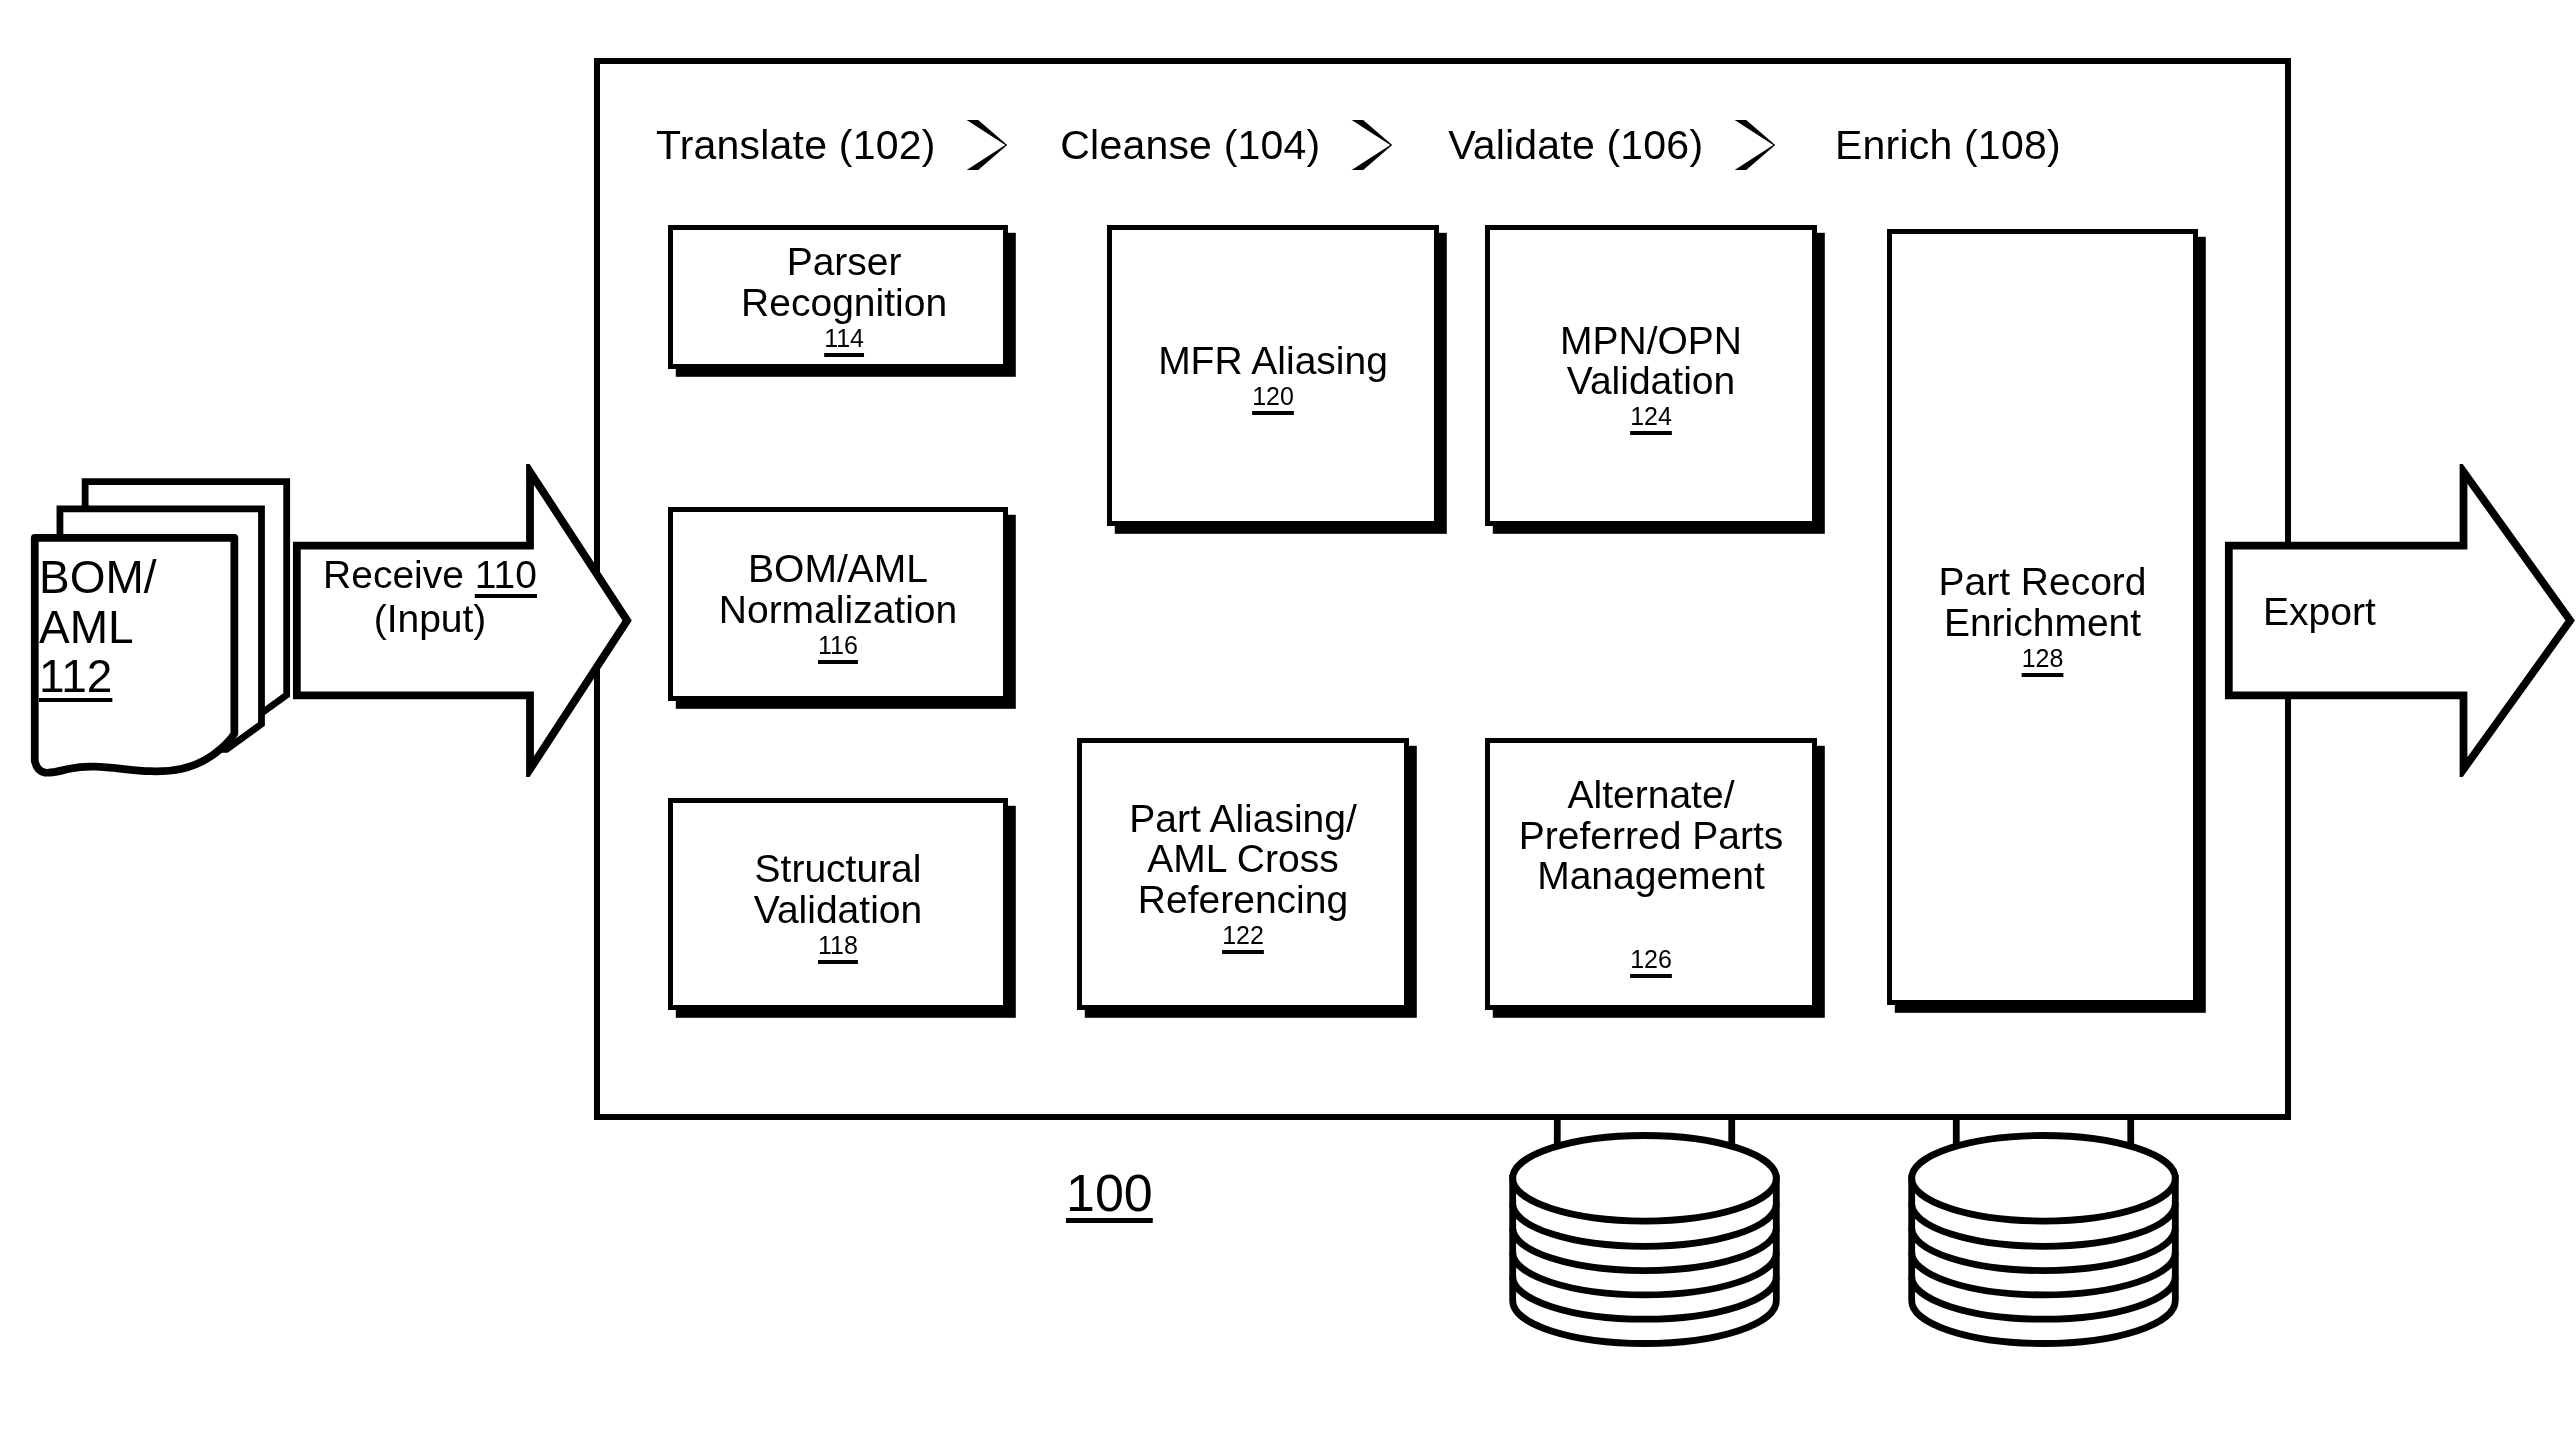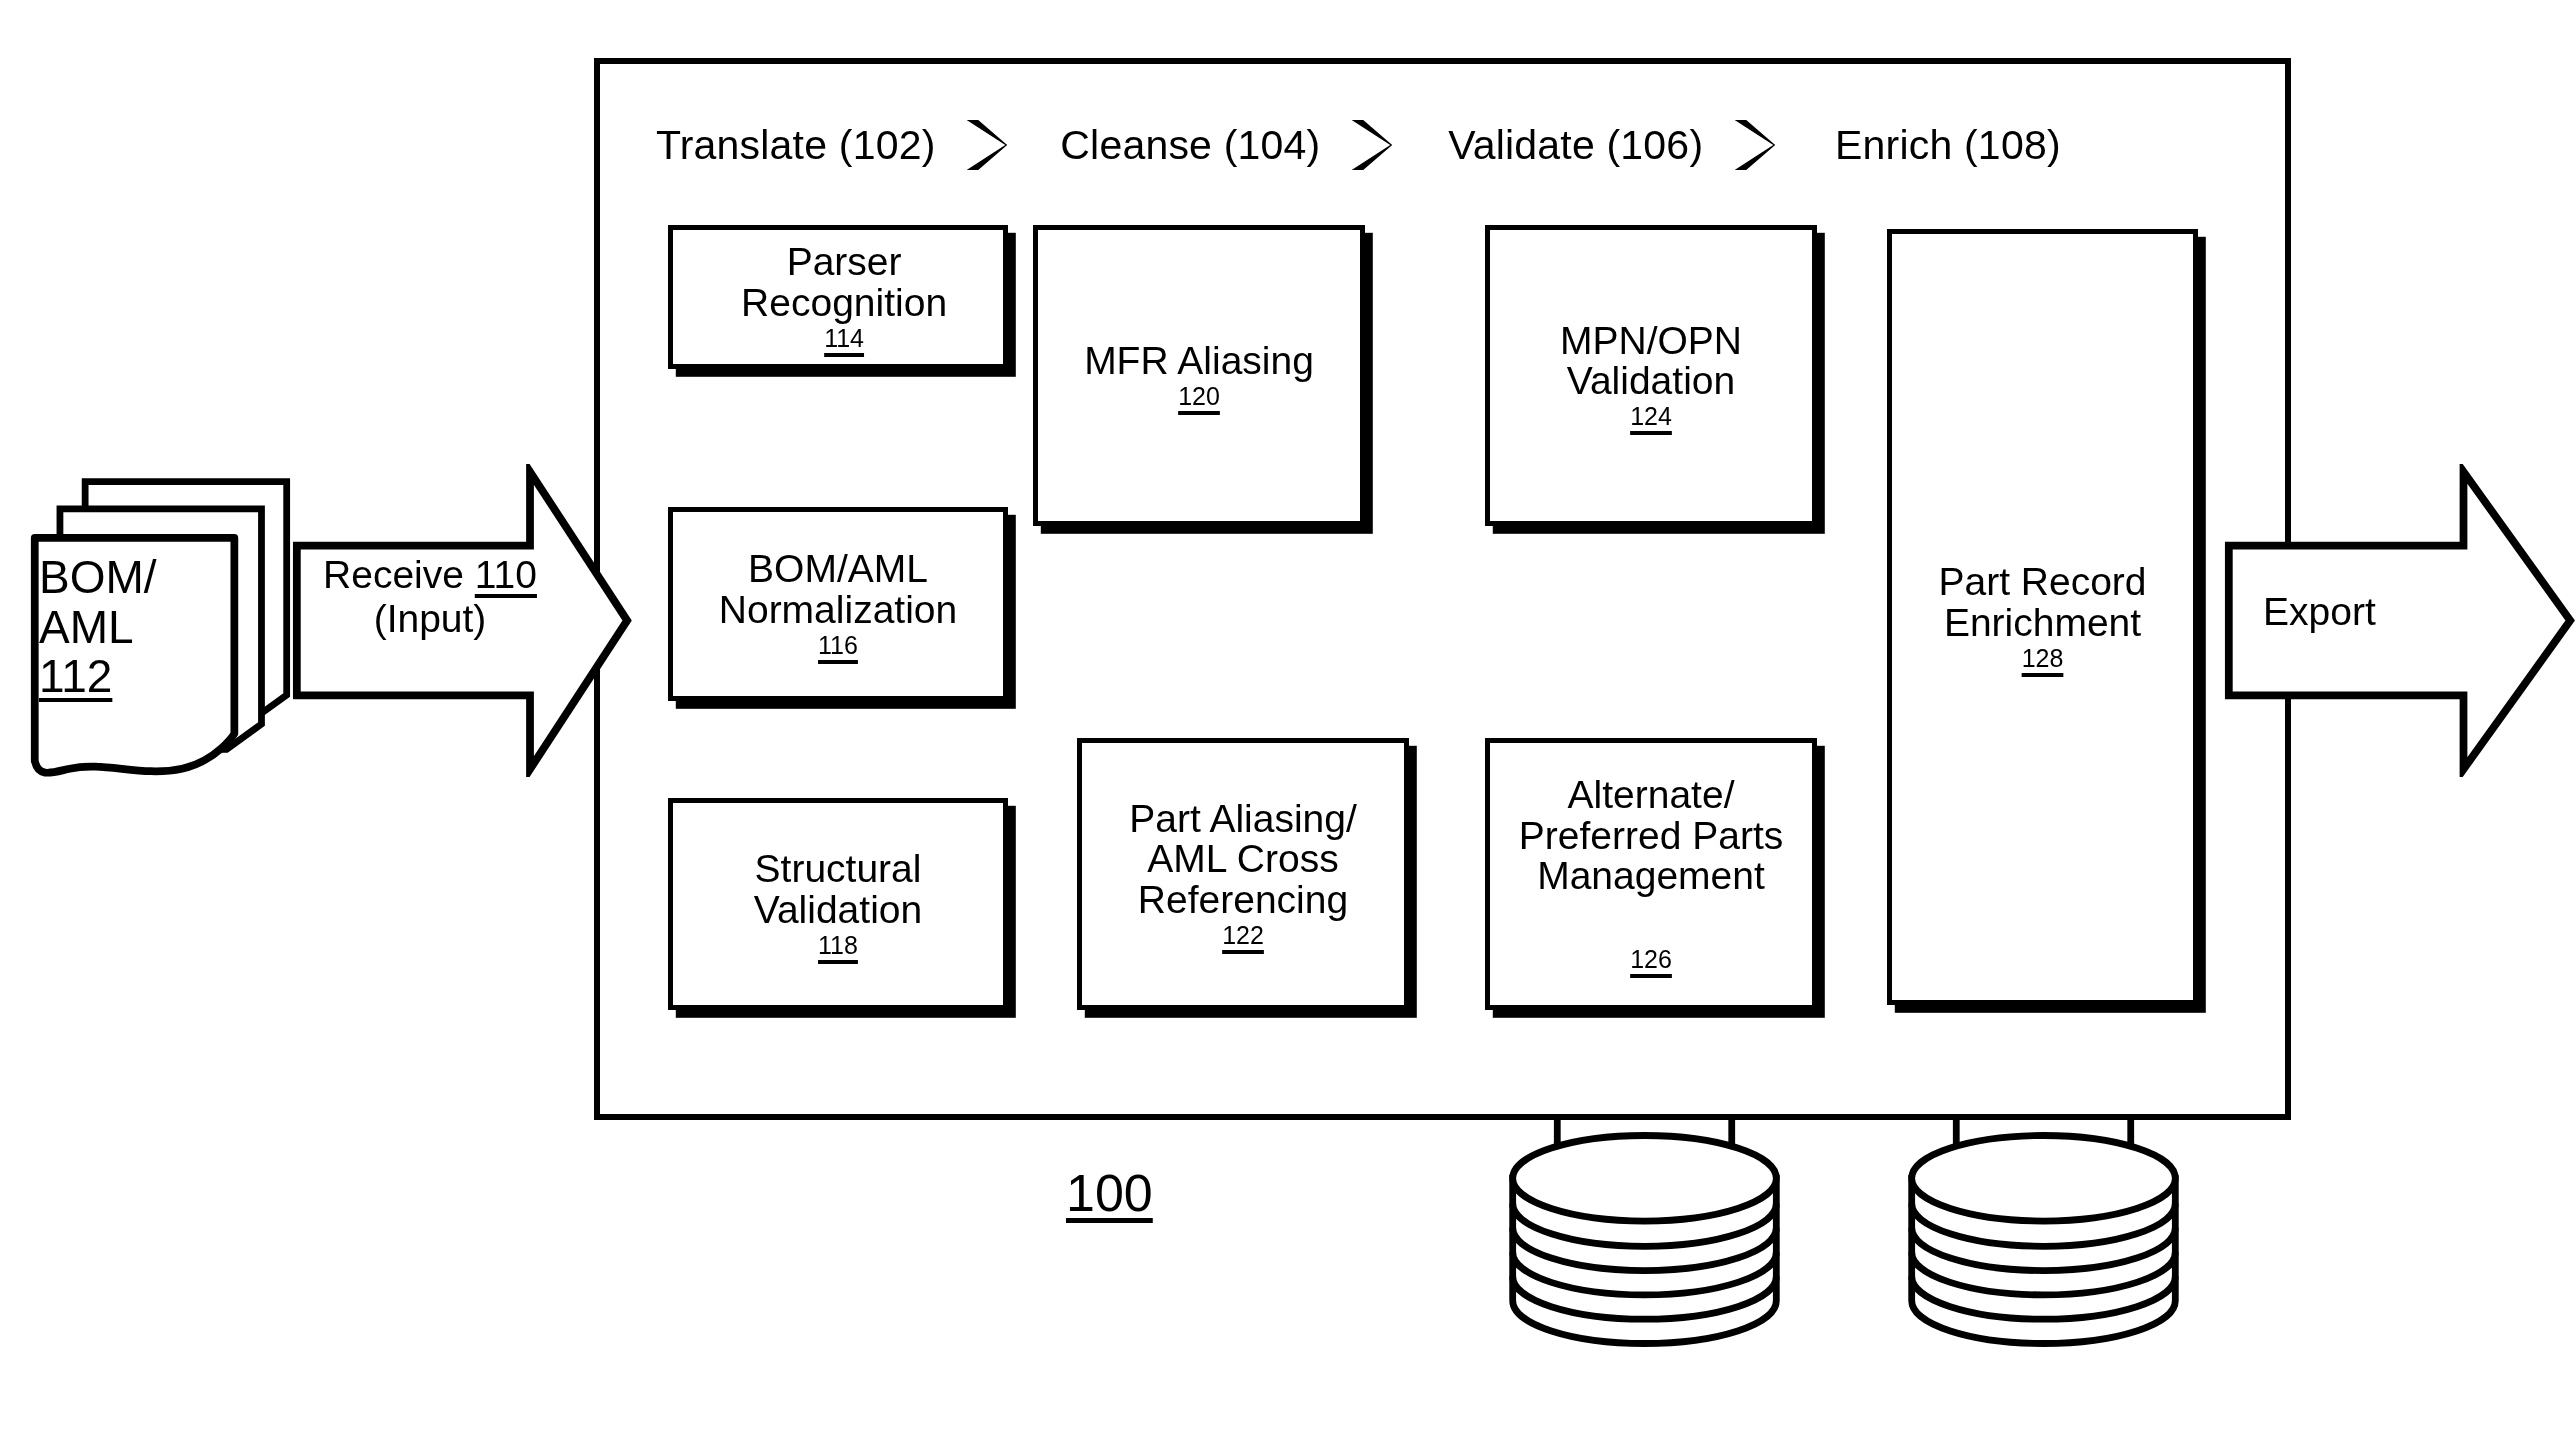--- a/index.html
+++ b/index.html
@@ -83,21 +83,21 @@
     text-decoration: underline;
     text-underline-offset: 5.8px;
     text-decoration-thickness: 3.9px;
     margin-top: 1.9px;
   }
 
   #box-114 { left: 668px;  top: 225px;  width: 340px; height: 144px; padding-left: 20px; }
   #box-116 { left: 668px;  top: 507px;  width: 340px; height: 194px; }
   #box-118 { left: 668px;  top: 798px;  width: 340px; height: 212px; }
 
-  #box-120 { left: 1033px; top: 225px;  width: 332px; height: 301px; }
+  #box-120 { left: 1107px; top: 225px;  width: 332px; height: 301px; }
   #box-122 { left: 1077px; top: 738px;  width: 332px; height: 272px; }
 
   #box-124 { left: 1485px; top: 225px;  width: 332px; height: 301px; }
   #box-126 { left: 1485px; top: 738px;  width: 332px; height: 272px; gap: 47px; }
 
   #box-128 { left: 1887px; top: 229px;  width: 311px; height: 776px; }
 
   
   #doc-stack {
     position: absolute;

